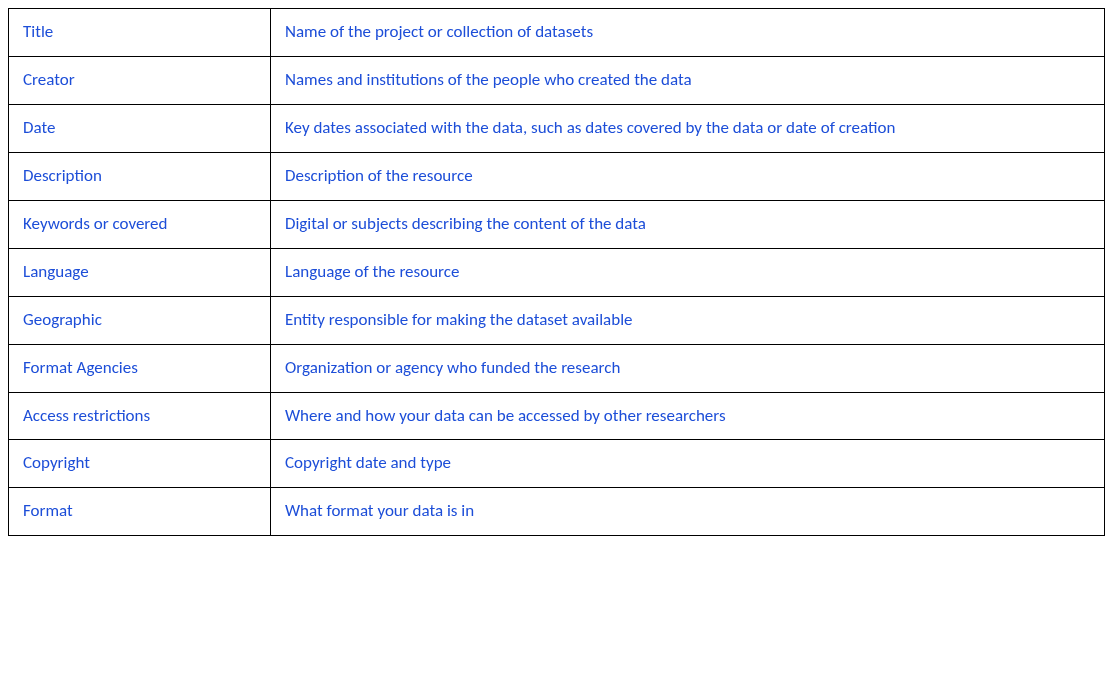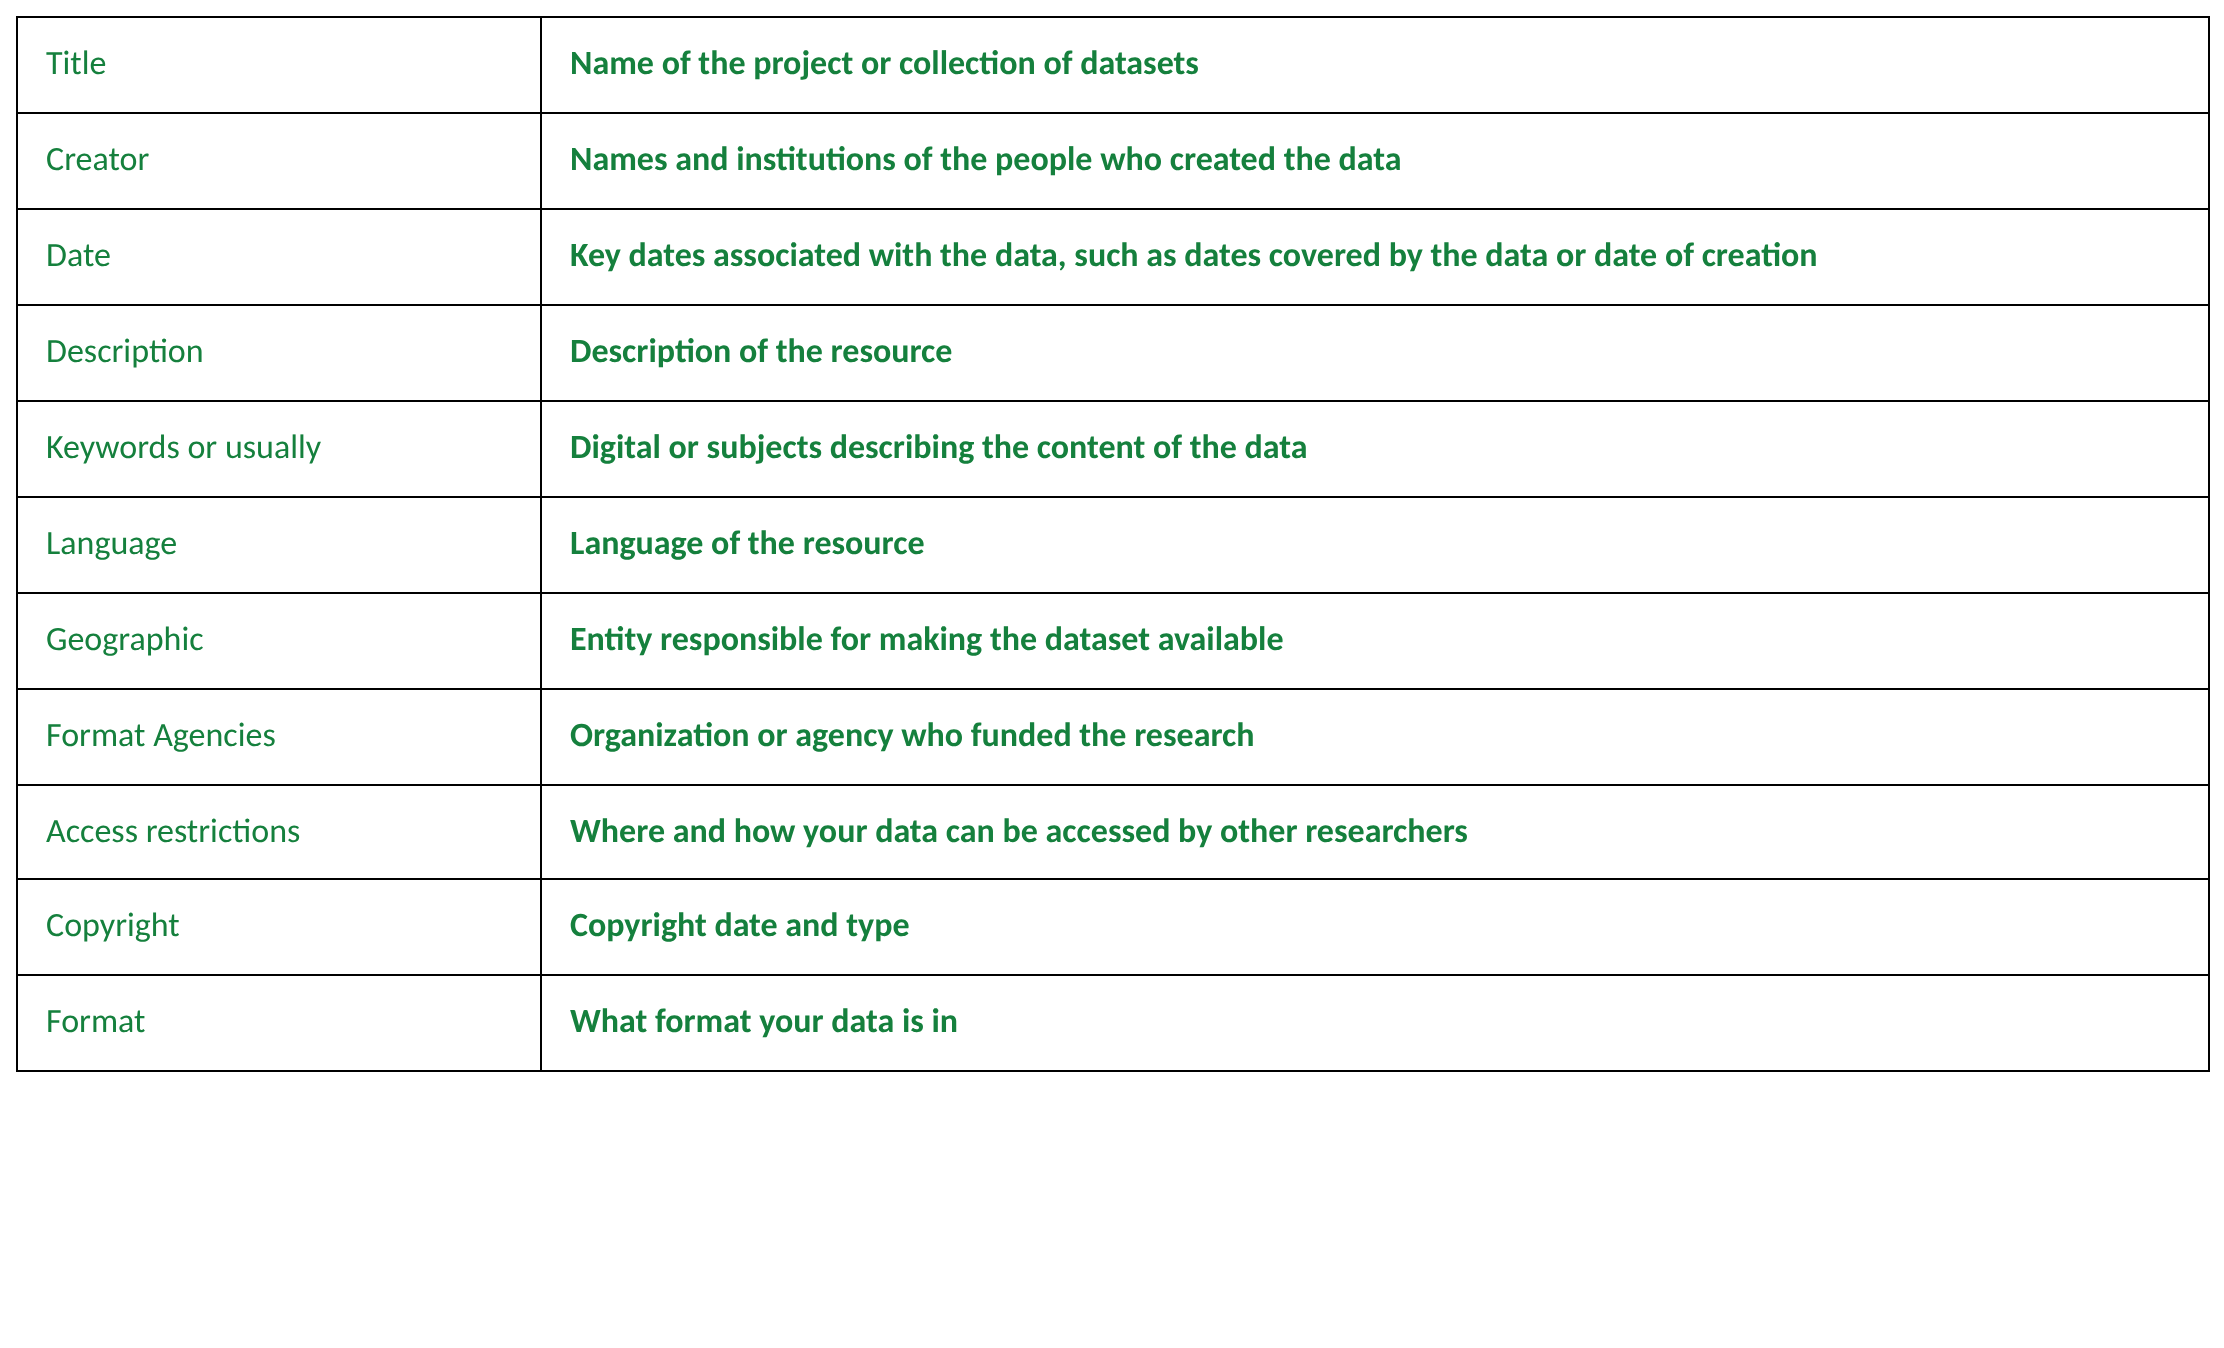--- a/index.html
+++ b/index.html
@@ -14,30 +14,29 @@
     }
     table {
       width: 1096px;
       border-collapse: collapse;
       table-layout: fixed;
     }
     td {
       border: 1.5px solid #000000;
       padding: 12px 14px;
       font-size: 17px;
-      color: #15803d;
+      color: #1d4ed8;
       vertical-align: middle;
       line-height: 1.35;
     }
     td.label-cell {
       width: 262px;
     }
     td.desc-cell {
       width: 834px;
-      font-weight: bold;
     }
   </style>
 </head>
 <body>
 
 <table>
   <tbody>
     <tr>
       <td class="label-cell">Title</td>
       <td class="desc-cell">Name of the project or collection of datasets</td>
@@ -48,21 +47,21 @@
     </tr>
     <tr>
       <td class="label-cell">Date</td>
       <td class="desc-cell">Key dates associated with the data, such as dates covered by the data or date of creation</td>
     </tr>
     <tr>
       <td class="label-cell">Description</td>
       <td class="desc-cell">Description of the resource</td>
     </tr>
     <tr>
-      <td class="label-cell">Keywords or usually</td>
+      <td class="label-cell">Keywords or covered</td>
       <td class="desc-cell">Digital or subjects describing the content of the data</td>
     </tr>
     <tr>
       <td class="label-cell">Language</td>
       <td class="desc-cell">Language of the resource</td>
     </tr>
     <tr>
       <td class="label-cell">Geographic</td>
       <td class="desc-cell">Entity responsible for making the dataset available</td>
     </tr>

